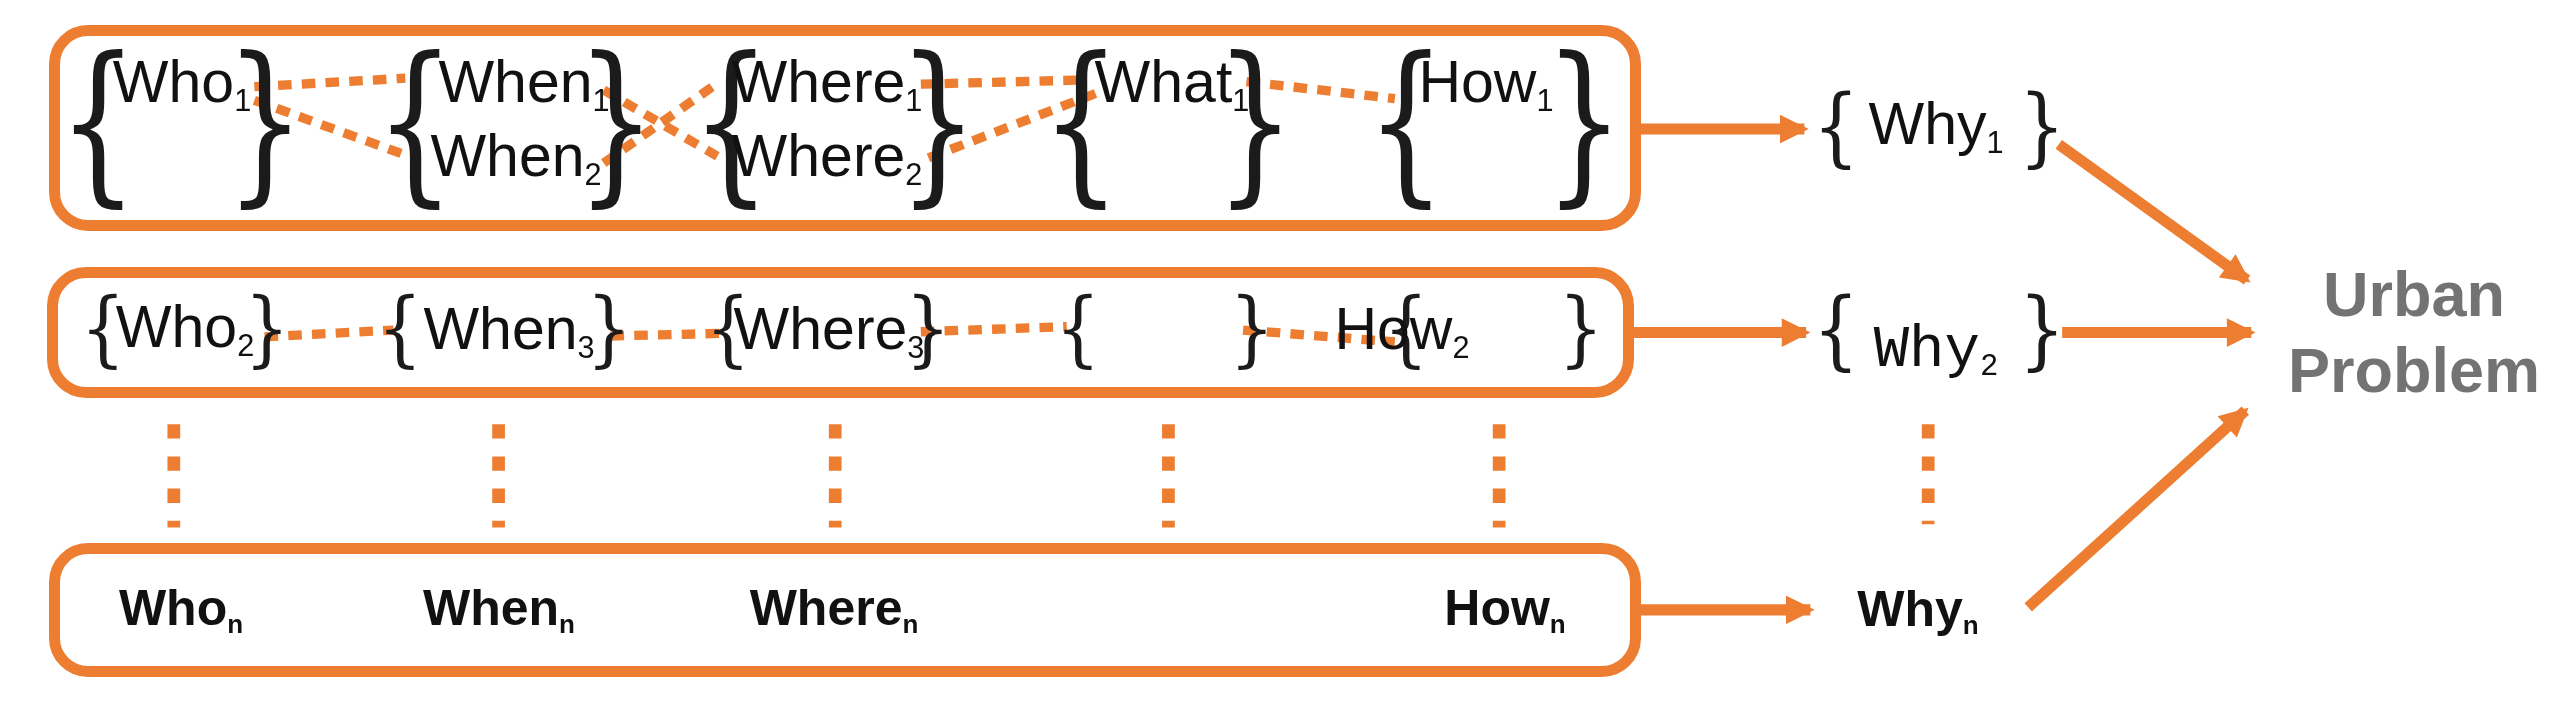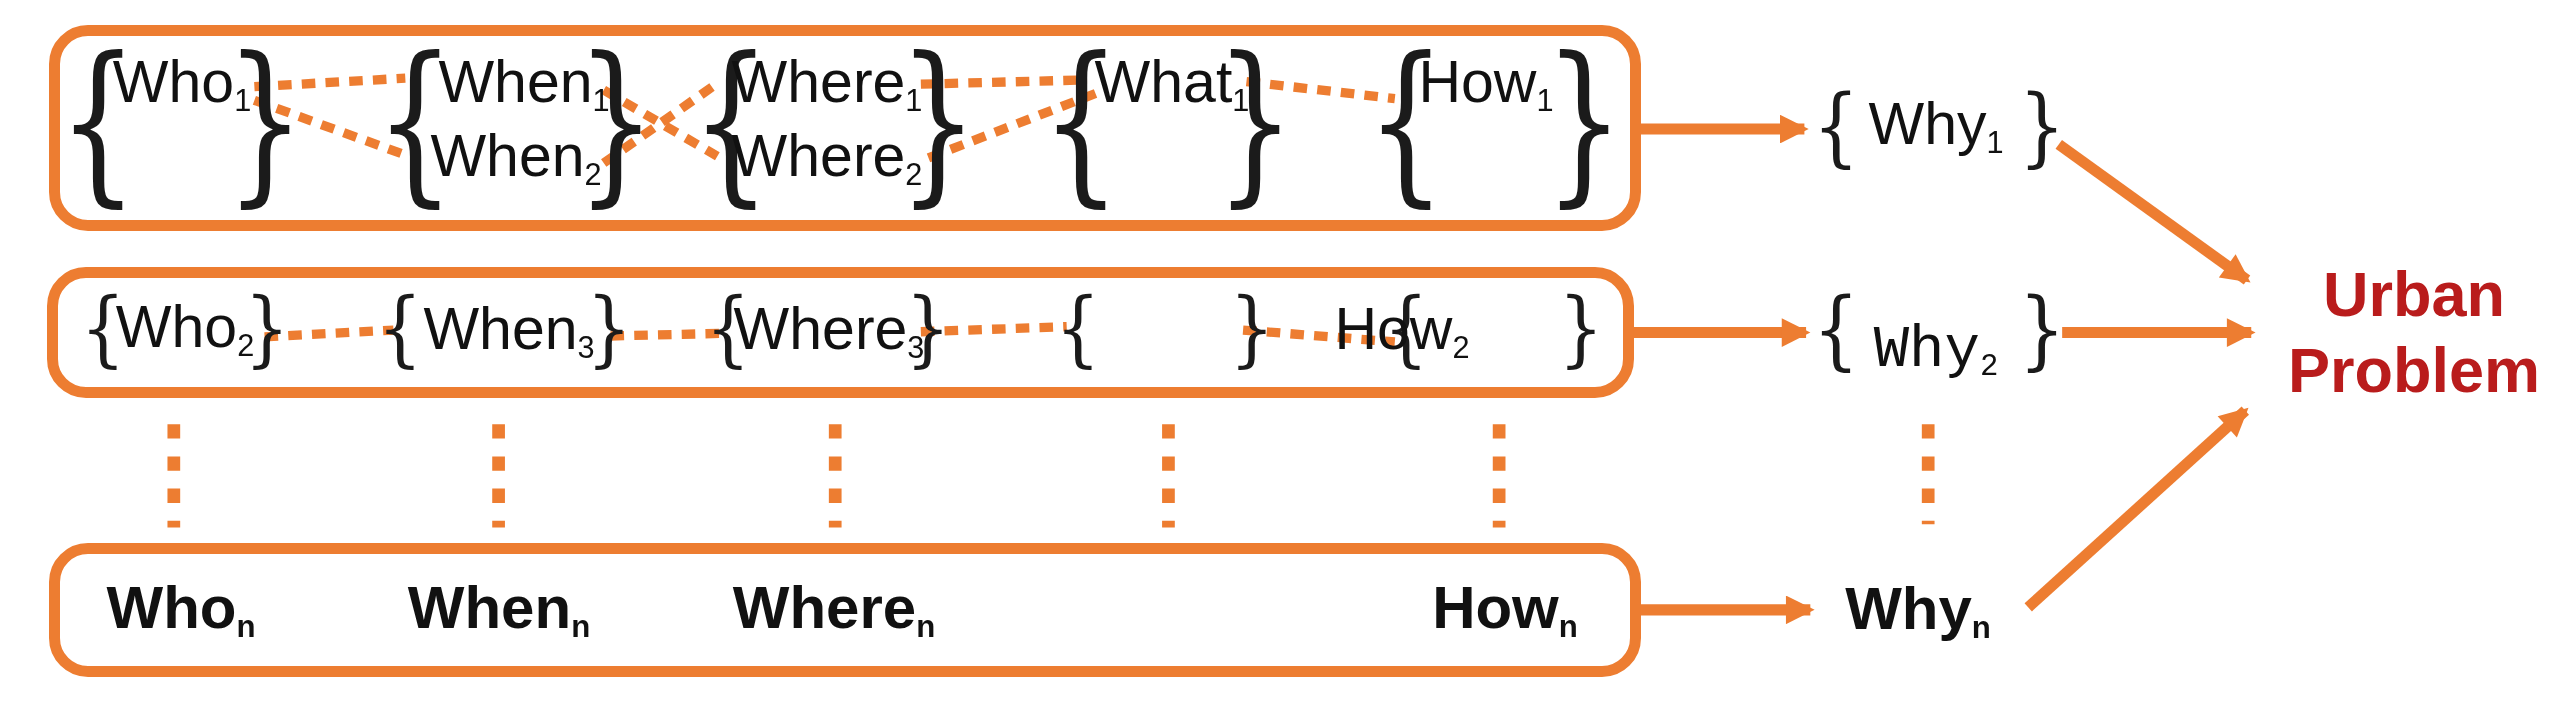--- a/index.html
+++ b/index.html
@@ -11,31 +11,31 @@
     position:absolute; border:11px solid #ED7D31; border-radius:39px;
     background:transparent; box-sizing:border-box;
   }
   #connector-layer { position:absolute; left:0; top:0; z-index:1; pointer-events:none; }
   .txt-layer { position:absolute; left:0; top:0; width:100%; height:100%; z-index:2; }
   .lbl {
     position:absolute; transform:translate(-50%,-50%);
     color:#111111; font-size:59px; line-height:1; white-space:nowrap;
   }
   .lbl sub { font-size:0.52em; vertical-align:-0.3em; }
-  .lbl.bold { font-weight:bold; font-size:60px; }
+  .lbl.bold { font-weight:bold; font-size:50px; }
   .brace {
     position:absolute; transform:translate(-50%,-54%) scaleX(0.72);
     font-family:"DejaVu Serif", serif; color:#1b1b1b; line-height:1;
   }
   .brace.r1 { font-size:174px; }
   .brace.r2 { font-size:83px;  transform:translate(-50%,-54%) scaleX(0.85); }
   .brace.why { font-size:86px; transform:translate(-50%,-54%) scaleX(0.85); }
   .urban {
     position:absolute; transform:translate(-50%,-50%);
-    color:#b91c1c; font-weight:bold; font-size:63px; line-height:76px;
+    color:#737373; font-weight:bold; font-size:63px; line-height:76px;
     text-align:center; white-space:nowrap;
   }
 </style>
 </head>
 <body>
 
 <div id="canvas">
 
   <div class="box" style="left:49px;  top:25.4px;  width:1592px; height:206px;"></div>
   <div class="box" style="left:47px;  top:267px; width:1587px; height:131px;"></div>

